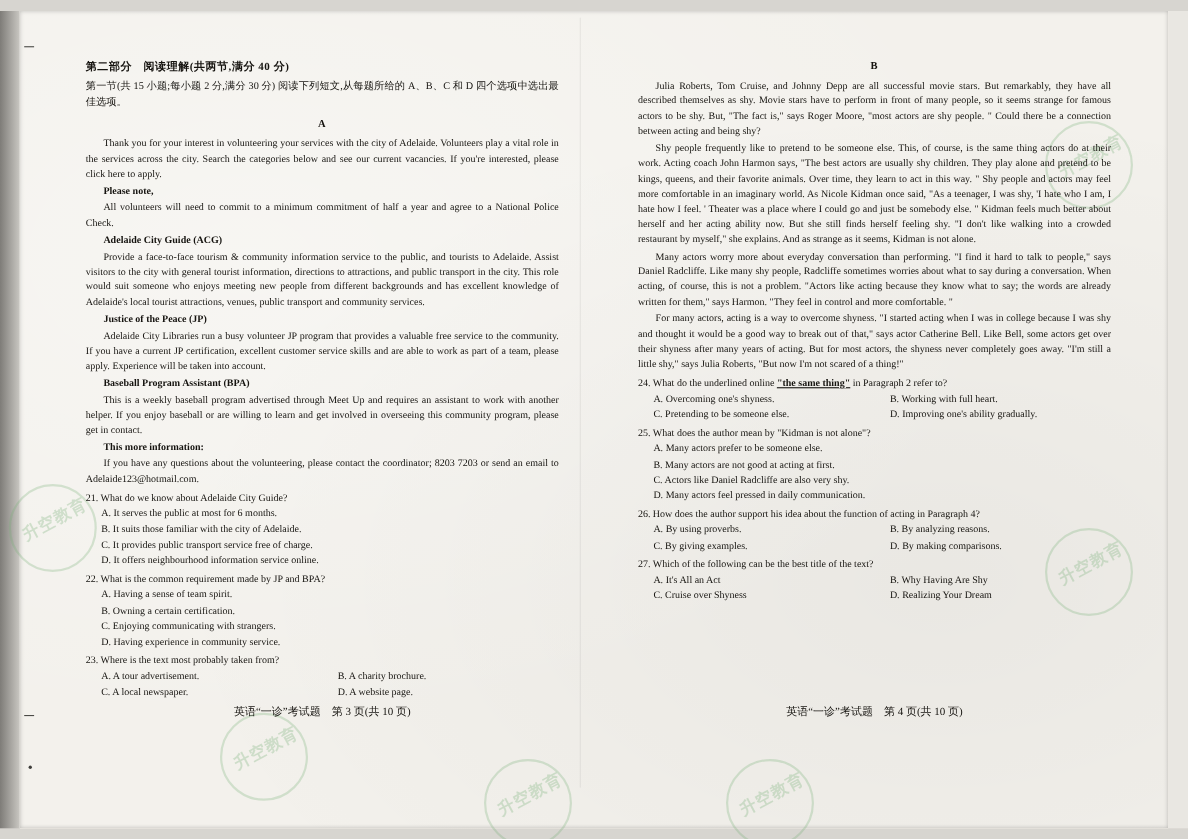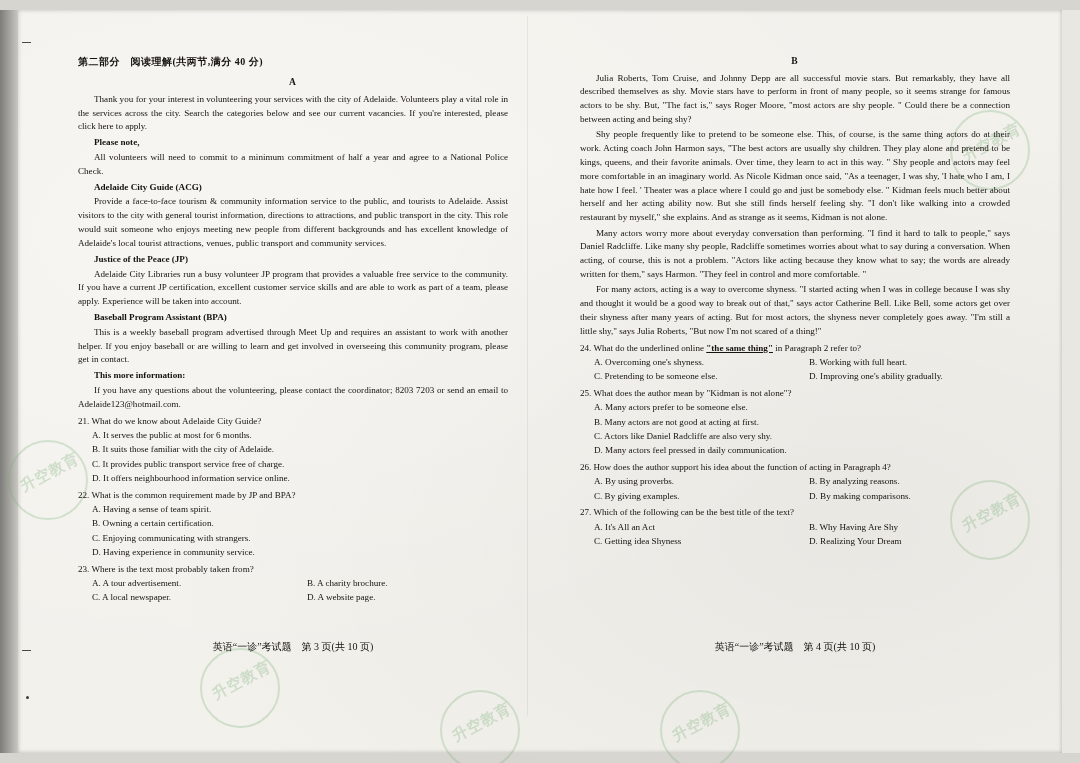--- a/index.html
+++ b/index.html
@@ -195,20 +195,21 @@
   <div class="wm" style="left:670px; top:713px;">升空教育</div>
 
   <div class="wm-ring" style="left:950px; top:110px;"></div>
   <div class="wm" style="left:960px; top:133px;">升空教育</div>
 
   <div class="wm-ring" style="left:950px; top:480px;"></div>
   <div class="wm" style="left:960px; top:503px;">升空教育</div>
 
   <div class="col col-left">
     <div class="hdr-part">第二部分　阅读理解(共两节,满分 40 分)</div>
+    <div class="hdr-sec">第一节(共 15 小题;每小题 2 分,满分 30 分) 阅读下列短文,从每题所给的 A、B、C 和 D 四个选项中选出最佳选项。</div>
     <div class="sec-letter">A</div>
 
     <p class="para">Thank you for your interest in volunteering your services with the city of Adelaide. Volunteers play a vital role in the services across the city. Search the categories below and see our current vacancies. If you're interested, please click here to apply.</p>
     <div class="subhead">Please note,</div>
     <p class="para">All volunteers will need to commit to a minimum commitment of half a year and agree to a National Police Check.</p>
 
     <div class="subhead">Adelaide City Guide (ACG)</div>
     <p class="para">Provide a face-to-face tourism &amp; community information service to the public, and tourists to Adelaide. Assist visitors to the city with general tourist information, directions to attractions, and public transport in the city. This role would suit someone who enjoys meeting new people from different backgrounds and has excellent knowledge of Adelaide's local tourist attractions, venues, public transport and community services.</p>
 
     <div class="subhead">Justice of the Peace (JP)</div>
@@ -327,21 +328,21 @@
 
     <div class="q">
       <span class="qnum">27.</span><span>Which of the following can be the best title of the text?</span>
     </div>
     <div class="opts">
       <div class="opt-row">
         <div class="opt half">A. It's All an Act</div>
         <div class="opt half">B. Why Having Are Shy</div>
       </div>
       <div class="opt-row">
-        <div class="opt half">C. Getting idea Shyness</div>
+        <div class="opt half">C. Cruise over Shyness</div>
         <div class="opt half">D. Realizing Your Dream</div>
       </div>
     </div>
   </div>
 
   <div class="footer footer-left">英语“一诊”考试题　第 3 页(共 10 页)</div>
   <div class="footer footer-right">英语“一诊”考试题　第 4 页(共 10 页)</div>
 </div>
 
 </body></html>

